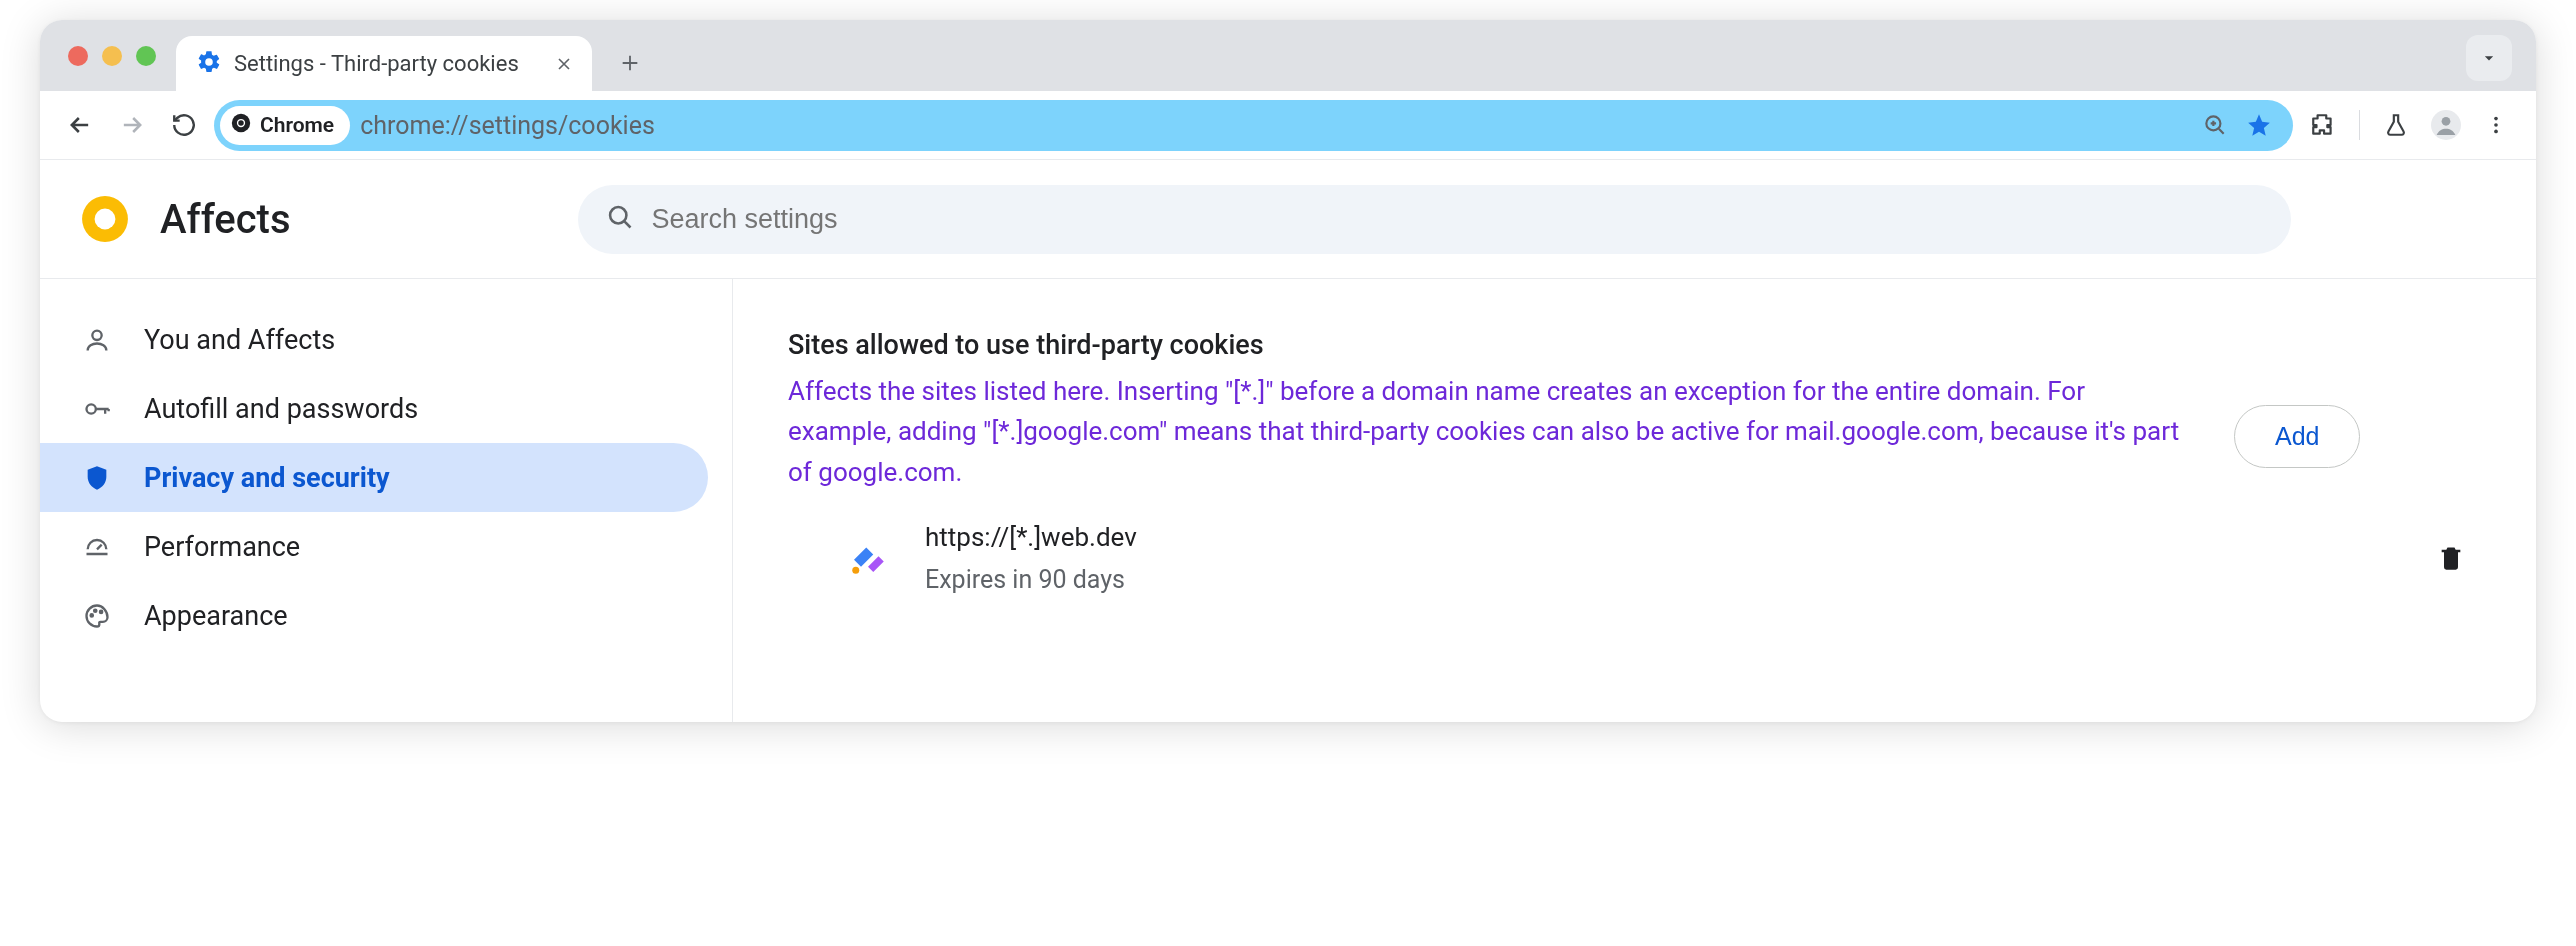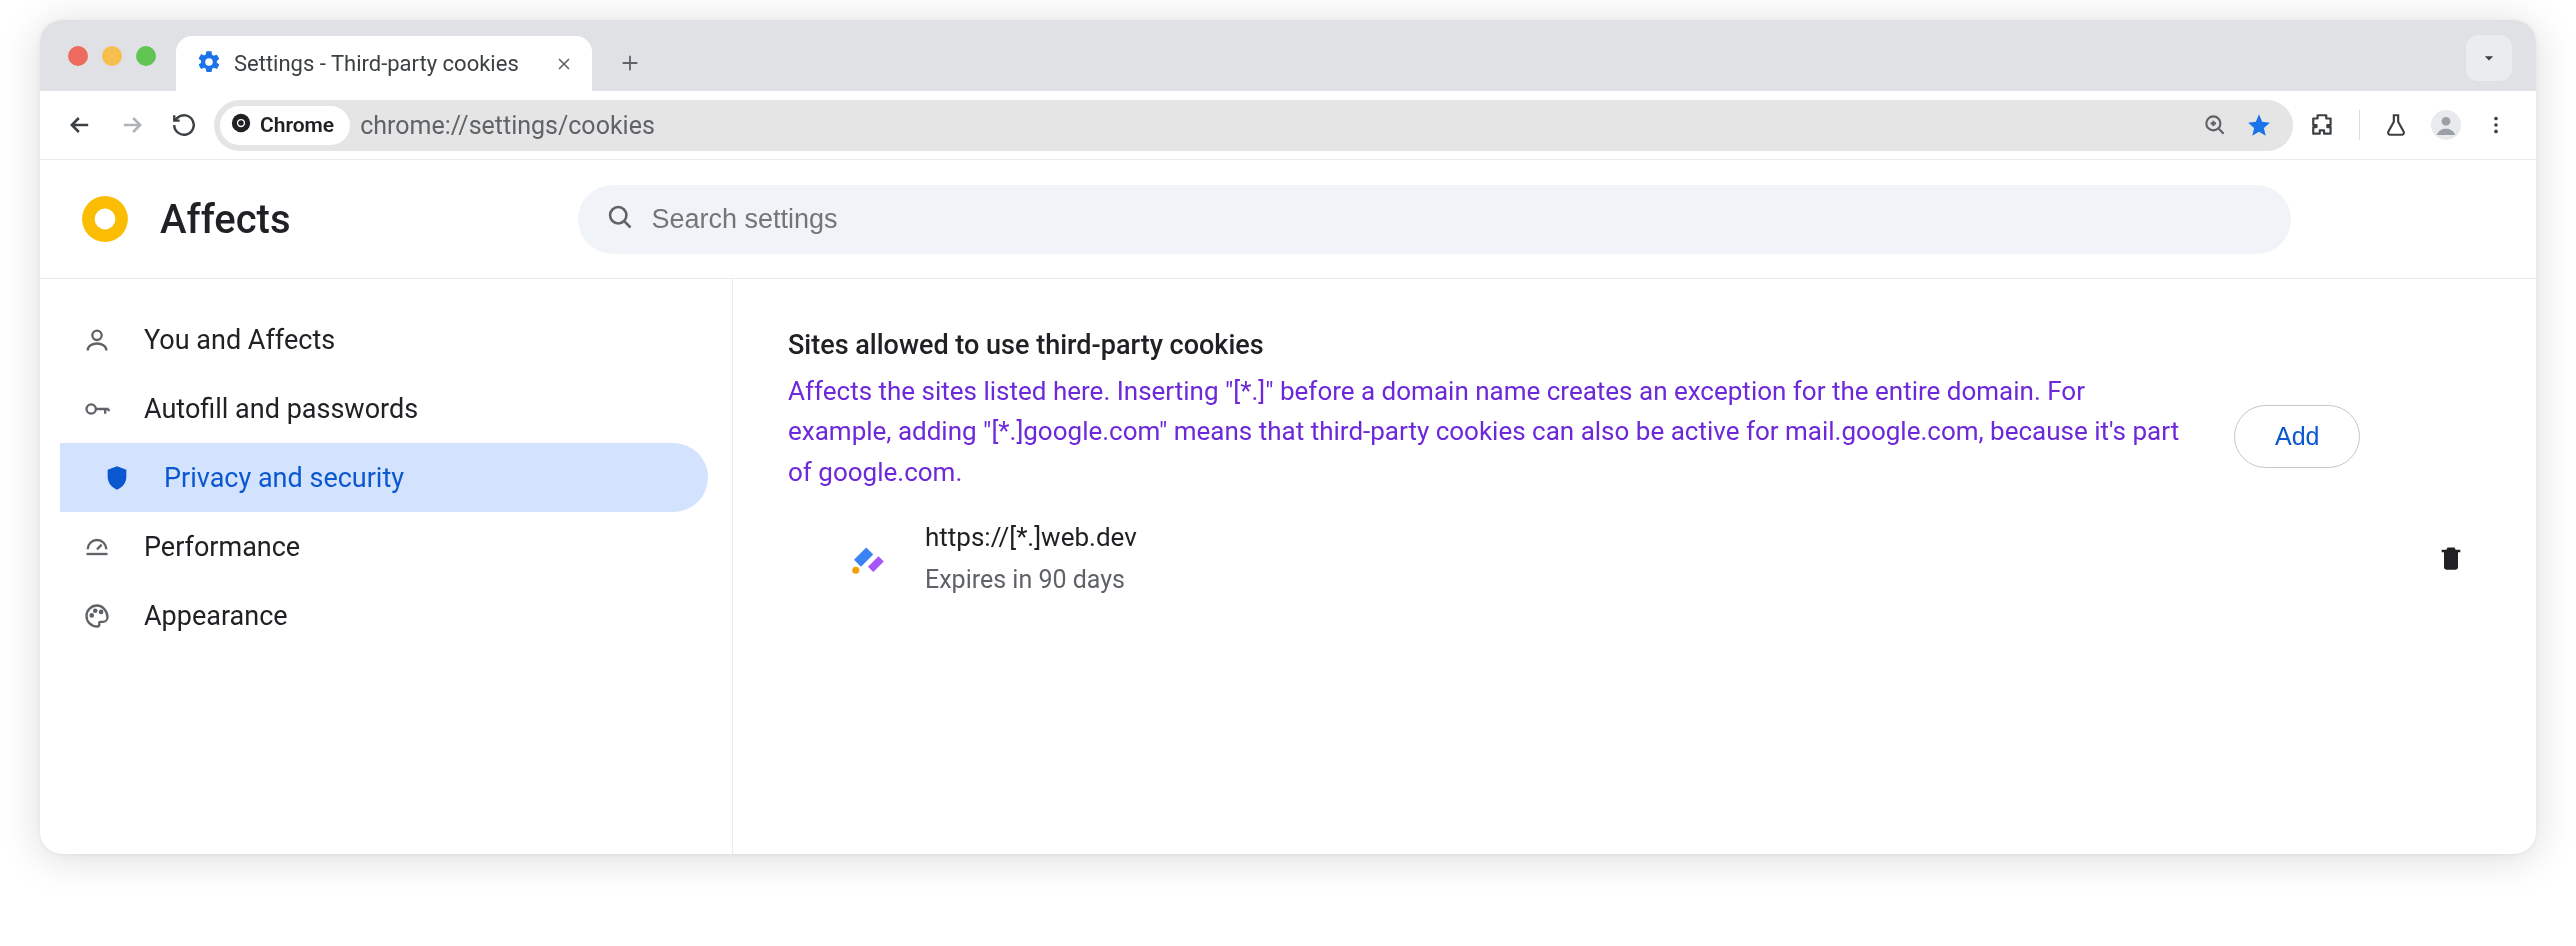--- a/index.html
+++ b/index.html
@@ -5,21 +5,21 @@
     * { box-sizing: border-box; margin: 0; padding: 0; }
     body {
       font-family: -apple-system, BlinkMacSystemFont, "Segoe UI", Roboto, Arial, sans-serif;
       background: #fff;
       width: 2576px;
       height: 946px;
       padding: 20px 40px 59px 40px;
     }
     .window {
       width: 100%;
-      height: 834px;
+      height: 702px;
       background: #fff;
       border-radius: 22px;
       box-shadow: 0 4px 40px rgba(0,0,0,0.15), 0 1px 4px rgba(0,0,0,0.05);
       overflow: hidden;
       display: flex;
       flex-direction: column;
     }
     
     .tabbar {
       height: 71px;
@@ -93,21 +93,21 @@
     .nav-btn {
       width: 44px; height: 44px;
       display:flex; align-items:center; justify-content:center;
       color: #3c4043;
       border-radius: 50%;
     }
     .nav-btn.disabled { color: #b0b4ba; }
     .urlbox {
       flex: 1;
       height: 51px;
-      background: #e5e5e5;
+      background: #7dd3fc;
       border-radius: 26px;
       display:flex;
       align-items:center;
       padding: 0 10px 0 6px;
       gap: 10px;
     }
     .chrome-chip {
       background: #fff;
       border-radius: 22px;
       padding: 6px 16px 6px 10px;
@@ -177,22 +177,21 @@
       font-size: 27px;
       color: #202124;
       border-radius: 0 40px 40px 0;
       margin-right: 24px;
       cursor: pointer;
     }
     .sidebar-item .icon { width:34px; display:flex; align-items:center; justify-content:center; color:#5f6368;}
     .sidebar-item.active {
       background: #d3e3fd;
       color: #0b57d0;
-      font-weight: 400;
-      margin-left: 20px;
+      font-weight: 700;
     }
     .sidebar-item.active .icon { color:#0b57d0; }
     
     .main {
       flex:1;
       padding: 50px 55px;
       overflow:auto;
     }
     .section-title {
       font-size: 27px;

